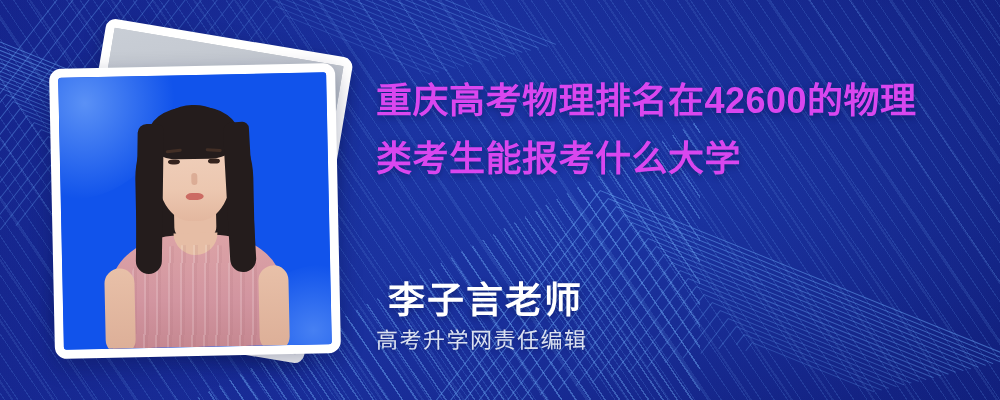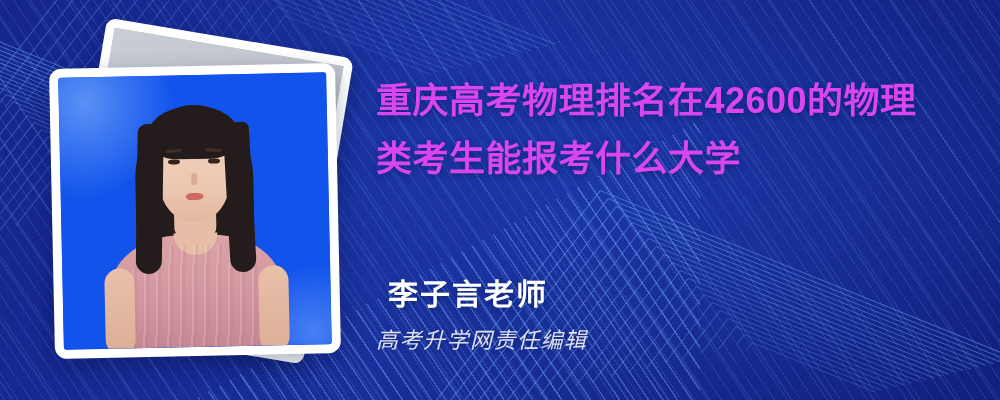--- a/index.html
+++ b/index.html
@@ -322,37 +322,36 @@
     line-height: 58px;
     letter-spacing: 0.5px;
     text-shadow: 0 2px 6px rgba(6, 16, 66, 0.45);
   }
 
   .author {
     position: absolute;
     left: 12px;
     top: 270px;
     color: #ffffff;
-    font-size: 30px;
+    font-size: 37px;
     font-weight: 700;
     letter-spacing: 2px;
     text-shadow: 0 2px 6px rgba(6, 16, 66, 0.45);
     font-family: Liberation Serif, serif;
   }
 
   .author-role {
     position: absolute;
     left: 0px;
     top: 322px;
     color: #dbe1f0;
     font-size: 22px;
     font-weight: 400;
     letter-spacing: 1.5px;
     text-shadow: 0 1px 4px rgba(6, 16, 66, 0.45);
-    font-style: italic;
   }
 </style>
 </head>
 <body>
 
 <div class="banner">
 
   <div class="bg-base"></div>
   <div class="bg-hatch"></div>
   <div class="bg-hatch-2"></div>

